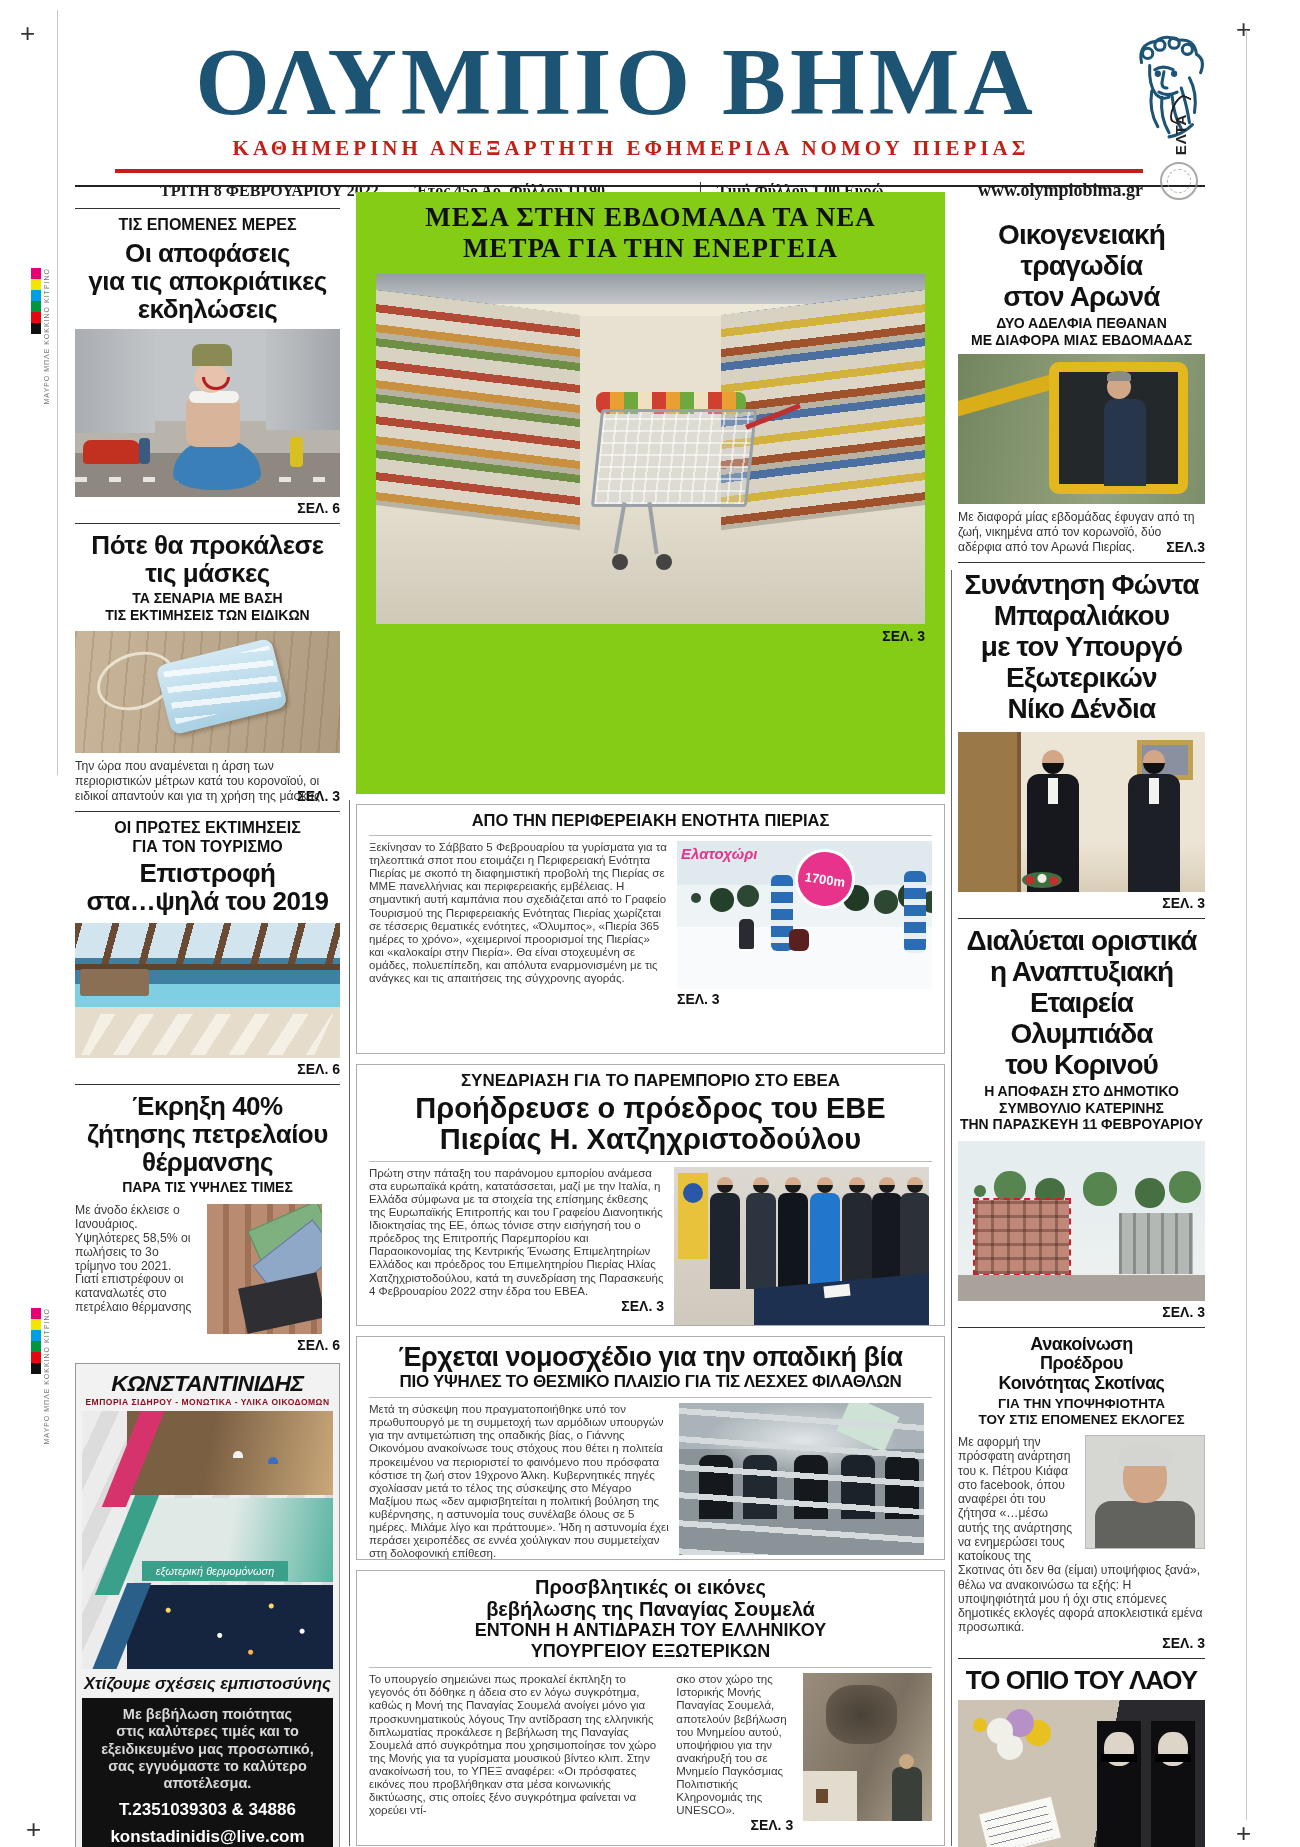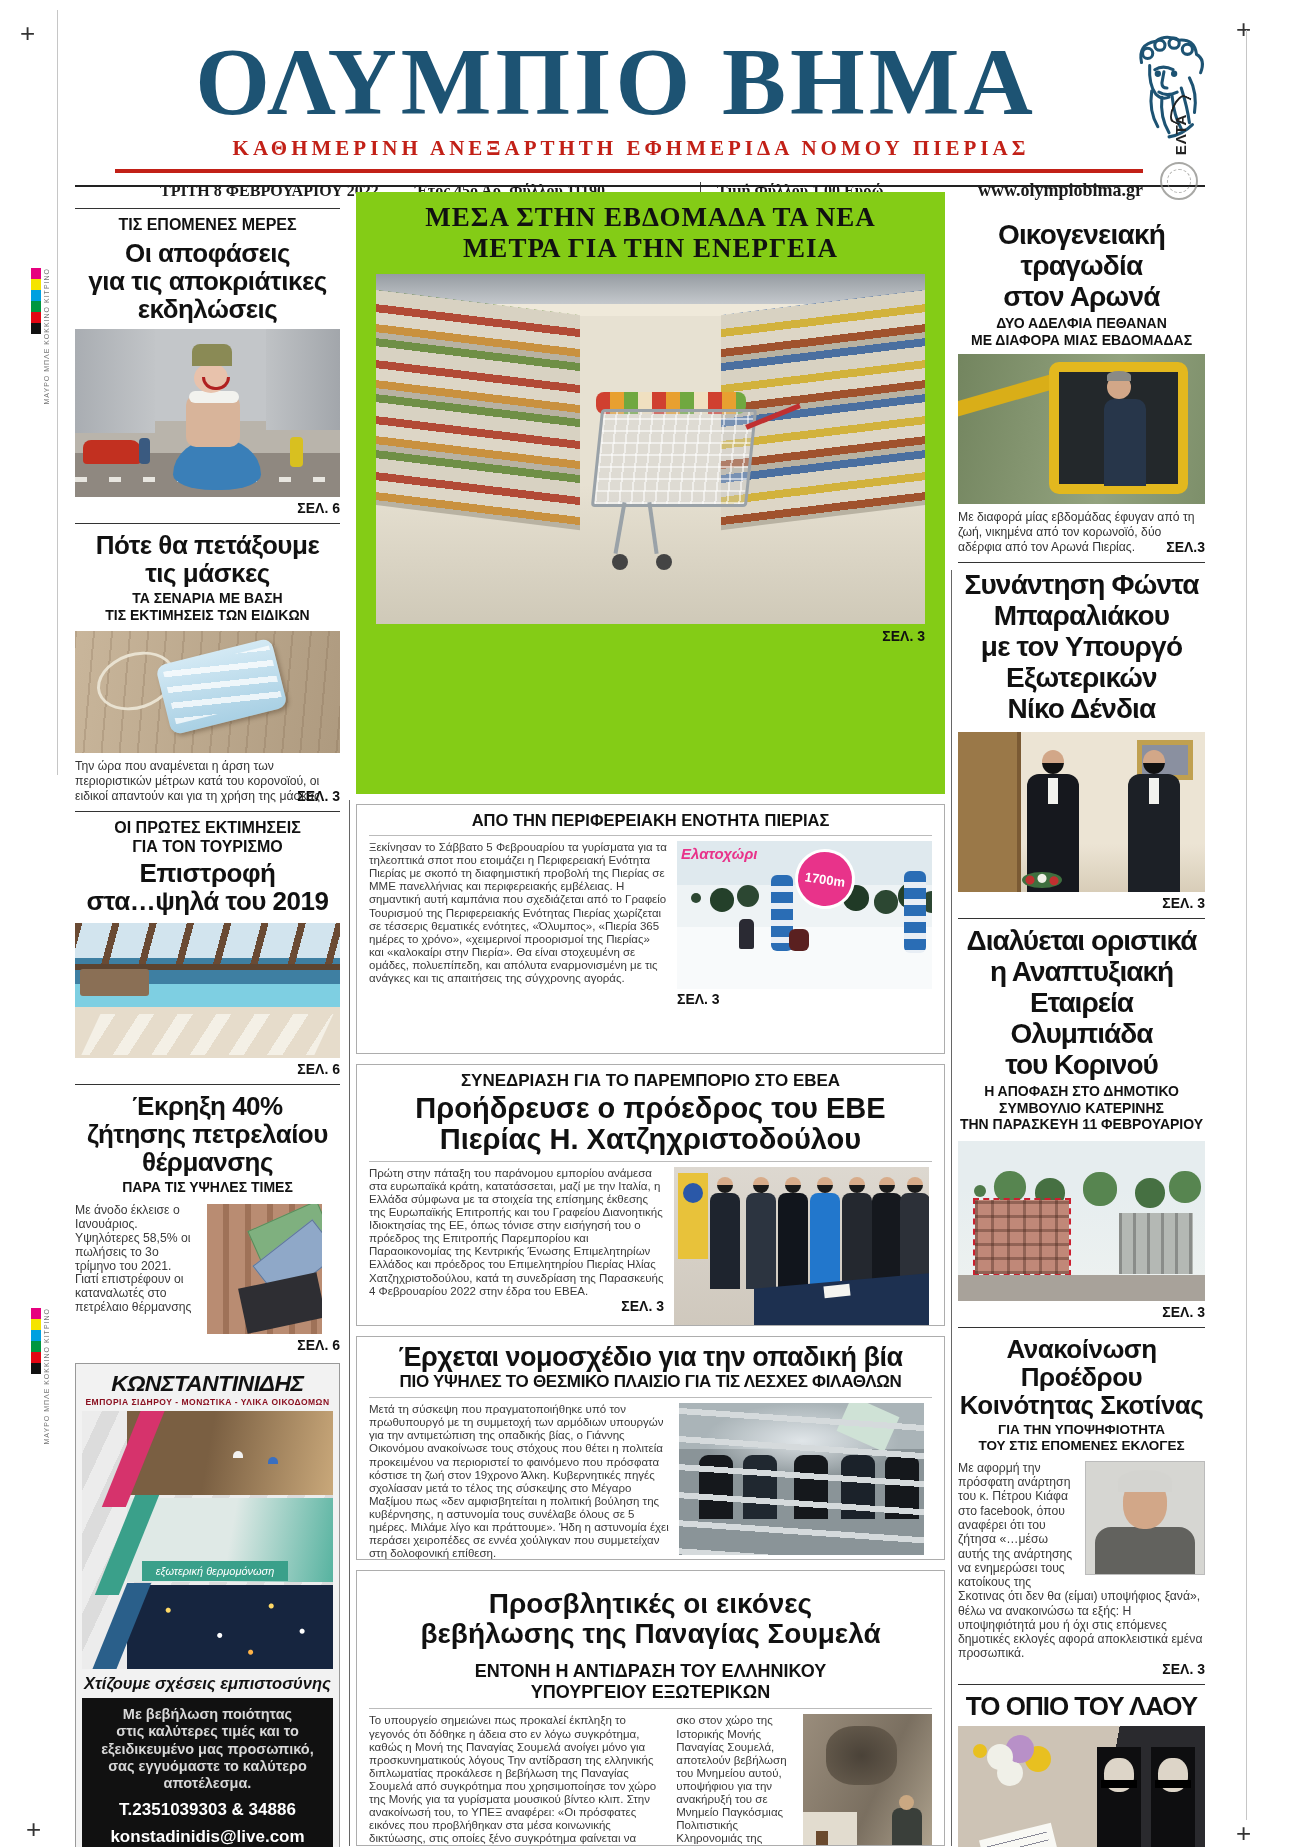--- a/index.html
+++ b/index.html
@@ -46,21 +46,21 @@
   .col-left{left:75px;width:265px}
   .col-center{left:356px;width:589px}
   .col-right{left:958px;width:247px}
   .vr{position:absolute;width:1px;background:#666}
 
   .ldiv{border:none;border-top:1.5px solid #333;margin:7px 0}
   .kick{font-weight:700;font-size:16px;text-align:center;line-height:1.18}
   .hl{font-weight:700;text-align:center;line-height:1.08;letter-spacing:-0.5px}
   .hl-l{font-size:26px}
   .hl-r{font-size:28px;letter-spacing:-0.8px;line-height:1.1}
-  .hl-sm{font-size:26px}
+  .hl-sm{font-size:18px}
   .sub{font-weight:700;text-align:center;font-size:14px;line-height:1.18;margin-top:3px}
   .body-txt{color:#3a3a3a;font-size:11.5px;line-height:1.14;text-align:left}
   .cap{font-size:12.2px;color:#333;line-height:1.2;margin-top:6px}
   .pref{font-weight:700;font-size:14px;text-align:right;color:#111}
   .pref.inline{margin-top:-15px}
 
   
   .lead{background:#84cc16;padding:10px 20px 6px;height:602px;box-sizing:border-box;overflow:hidden}
   .leadkick{font-family:"Liberation Serif",serif;font-weight:700;font-size:27px;
             text-align:center;line-height:1.15;letter-spacing:1px}
@@ -351,21 +351,21 @@
           <div class="face"></div>
         <div class="smile"></div>
         <div class="hat"></div>
         <div class="fig1"></div>
           <div class="fig2"></div>
       </div>
       <div class="pref" style="margin-top:3px">ΣΕΛ. 6</div>
     </article>
     <hr class="ldiv">
     <article>
-      <h2 class="hl hl-l pre" style="margin:2px 0 0">Πότε θα πετάξουμε
+      <h2 class="hl hl-l pre" style="margin:2px 0 0">Πότε θα προκάλεσε
 τις μάσκες</h2>
       <div class="sub pre">ΤΑ ΣΕΝΑΡΙΑ ΜΕ ΒΑΣΗ
 ΤΙΣ ΕΚΤΙΜΗΣΕΙΣ ΤΩΝ ΕΙΔΙΚΩΝ</div>
       <div class="ph ph-mask">
         <div class="wood"></div>
         <div class="strap"></div>
         <div class="mbody"></div>
         <div class="pleat"></div>
       </div>
       <div class="cap">Την ώρα που αναμένεται η άρση των περιοριστικών μέτρων κατά του κορονοϊού, οι ειδικοί απαντούν και για τη χρήση της μάσκας</div>
@@ -509,21 +509,21 @@
             <div class="g g2"></div>
           <div class="g g3"></div>
             <div class="g g4"></div>
           <div class="g g5"></div>
           <div class="bars"></div>
         </div>
       </div>
     </article>
 
     <article class="cbox c5">
-      <h2 class="chl pre" style="font-size:28px;margin:12px">Προσβλητικές οι εικόνες
+      <h2 class="chl pre" style="font-size:20px;margin:0">Προσβλητικές οι εικόνες
 βεβήλωσης της Παναγίας Σουμελά</h2>
       <div class="csub pre" style="font-size:18px">ΕΝΤΟΝΗ Η ΑΝΤΙΔΡΑΣΗ ΤΟΥ  ΕΛΛΗΝΙΚΟΥ
 ΥΠΟΥΡΓΕΙΟΥ ΕΞΩΤΕΡΙΚΩΝ</div>
       <hr class="crule">
       <div class="srow">
         <div class="body-txt" style="width:300px">Το υπουργείο σημειώνει πως προκαλεί έκπληξη το γεγονός ότι δόθηκε η άδεια στο εν λόγω συγκρότημα, καθώς η Μονή της Παναγίας Σουμελά ανοίγει μόνο για προσκυνηματικούς λόγους Την αντίδραση της ελληνικής διπλωματίας προκάλεσε η βεβήλωση της Παναγίας Σουμελά από συγκρότημα που χρησιμοποίησε τον χώρο της Μονής για τα γυρίσματα μουσικού βίντεο κλιπ. Στην ανακοίνωσή του, το ΥΠΕΞ αναφέρει: «Οι πρόσφατες εικόνες που προβλήθηκαν στα μέσα κοινωνικής δικτύωσης, στις οποίες ξένο συγκρότημα φαίνεται να χορεύει ντί-</div>
         <div style="width:118px">
           <div class="body-txt">σκο στον χώρο της Ιστορικής Μονής Παναγίας Σουμελά, αποτελούν βεβήλωση του Μνημείου αυτού, υποψήφιου για την ανακήρυξή του σε Μνημείο Παγκόσμιας Πολιτιστικής Κληρονομιάς της UNESCO».</div>
           <div class="pref">ΣΕΛ. 3</div>
         </div>

